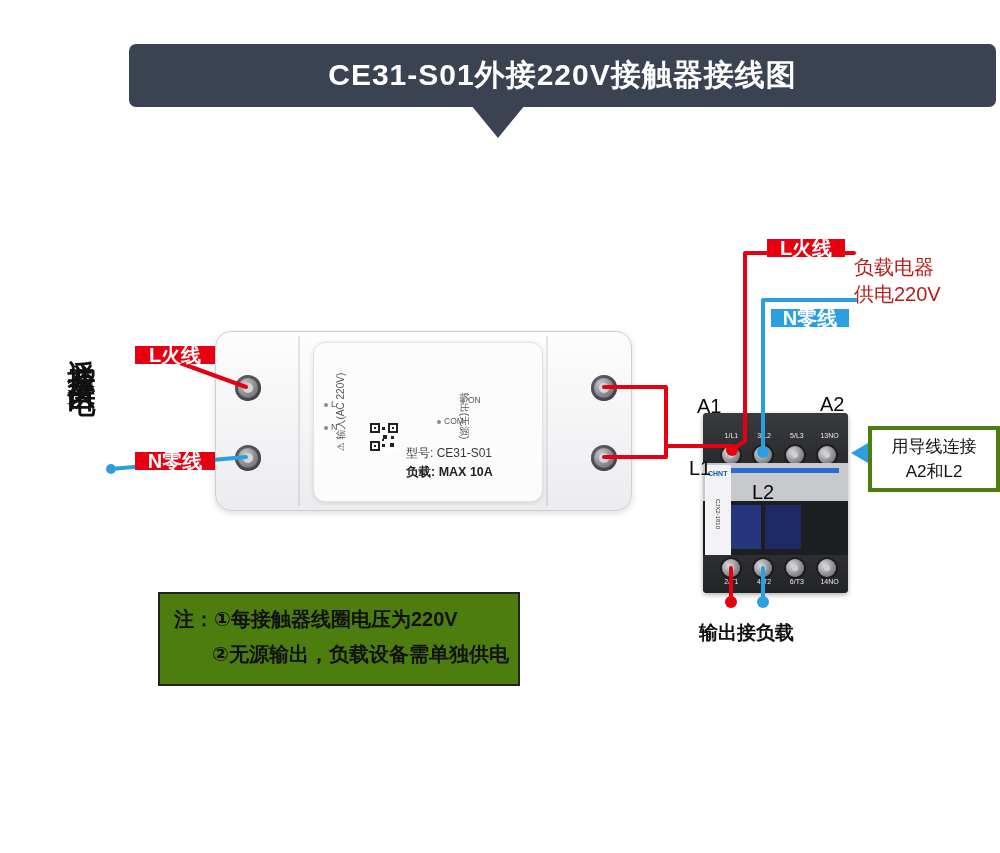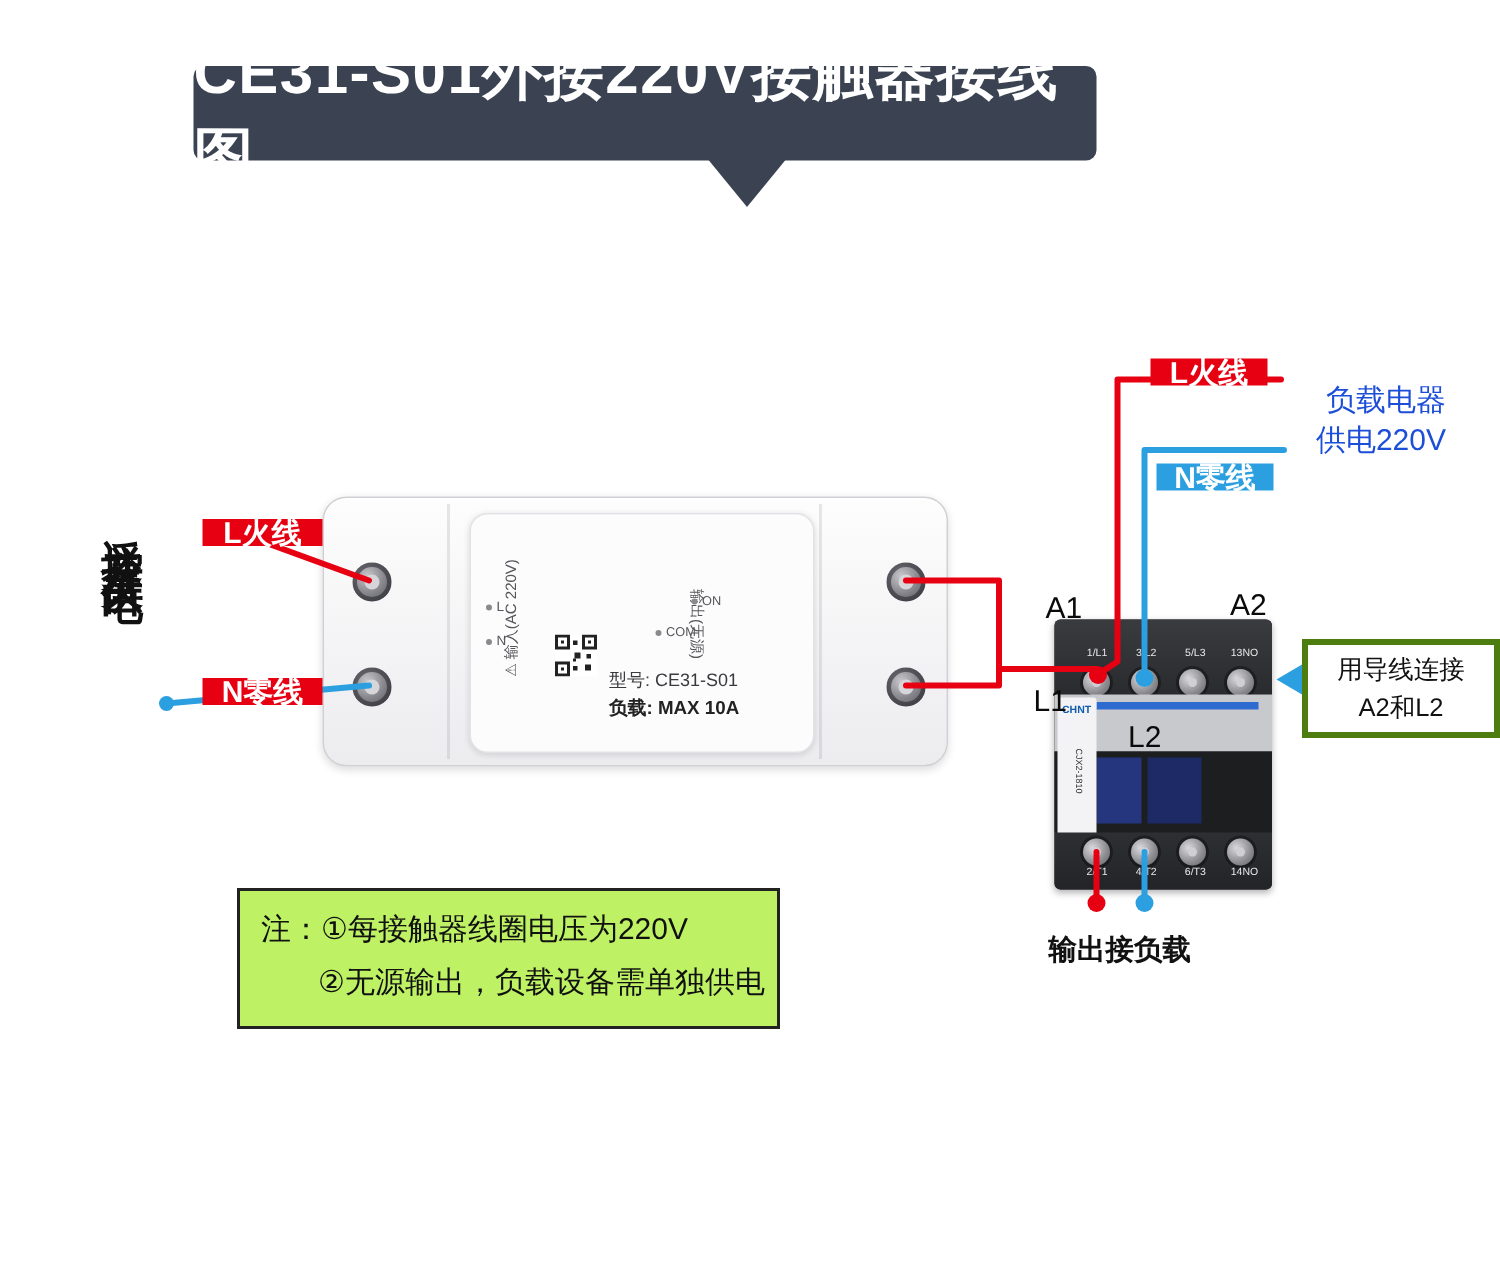--- a/index.html
+++ b/index.html
@@ -1,23 +1,23 @@
 <!DOCTYPE html>
 <html style="--live: #e60012; --neutral: #2b9fe0; --banner: #3b4352;"><head>
 <meta charset="utf-8">
 <style>
   html,body{margin:0;padding:0;background:#fff;}
   .stage{position:relative;width:1000px;height:853px;background:#fff;overflow:hidden;
          font-family:"Liberation Sans","DejaVu Sans",sans-serif;color:#111;}
   .abs{position:absolute;}
 
   
-  .banner{left:129px;top:44px;width:602px;height:63px;background:var(--banner);
+  .banner{left:129px;top:44px;width:867px;height:63px;background:var(--banner);
           border-radius:7px;display:flex;align-items:center;justify-content:center;
-          color:#fff;font-size:40px;font-weight:700;letter-spacing:1px;}
+          color:#fff;font-size:30px;font-weight:700;letter-spacing:1px;}
   .banner-tail{left:471px;top:105px;width:0;height:0;
           border-left:27px solid transparent;border-right:27px solid transparent;
           border-top:33px solid var(--banner);}
 
   
   .vert-label{left:62px;top:336px;writing-mode:vertical-rl;text-orientation:upright;
           font-size:28px;font-weight:600;letter-spacing:6px;color:#111;}
 
   
   .badge{height:18px;width:80px;display:flex;align-items:center;justify-content:center;
@@ -94,28 +94,28 @@
 
   
   .callout{left:868px;top:426px;width:124px;height:58px;background:#fff;border:4px solid #4d7c0f;
           display:flex;flex-direction:column;align-items:center;justify-content:center;
           font-size:17px;line-height:25px;color:#111;text-align:center;}
   .callout-arrow{left:851px;top:443px;width:0;height:0;
           border-top:10px solid transparent;border-bottom:10px solid transparent;
           border-right:17px solid var(--neutral);}
 
   
-  .load-supply{left:854px;top:254px;width:110px;text-align:right;font-size:20px;
-          line-height:27px;color:#1d4ed8;}
+  .load-supply{left:854px;top:254px;width:110px;text-align:left;font-size:20px;
+          line-height:27px;color:#b91c1c;}
 
   
   .out-load{left:699px;top:620px;font-size:19px;font-weight:700;color:#111;white-space:nowrap;}
 
   
-  .note{left:158px;top:592px;width:358px;height:90px;background:#bef264;border:2px solid #222;}
+  .note{left:158px;top:592px;width:358px;height:90px;background:#4d7c0f;border:2px solid #222;font-weight:bold;}
   .note .l1{position:absolute;left:14px;top:12px;font-size:20px;white-space:nowrap;}
   .note .l2{position:absolute;left:52px;top:47px;font-size:20px;white-space:nowrap;}
 
   
   .wires{position:absolute;left:0;top:0;pointer-events:none;}
   .w{fill:none;stroke-width:4;stroke-linejoin:round;stroke-linecap:round;}
   .w.live{stroke:var(--live);} .w.neutral{stroke:var(--neutral);}
   .d.live{fill:var(--live);} .d.neutral{fill:var(--neutral);}
 </style>
 </head>

